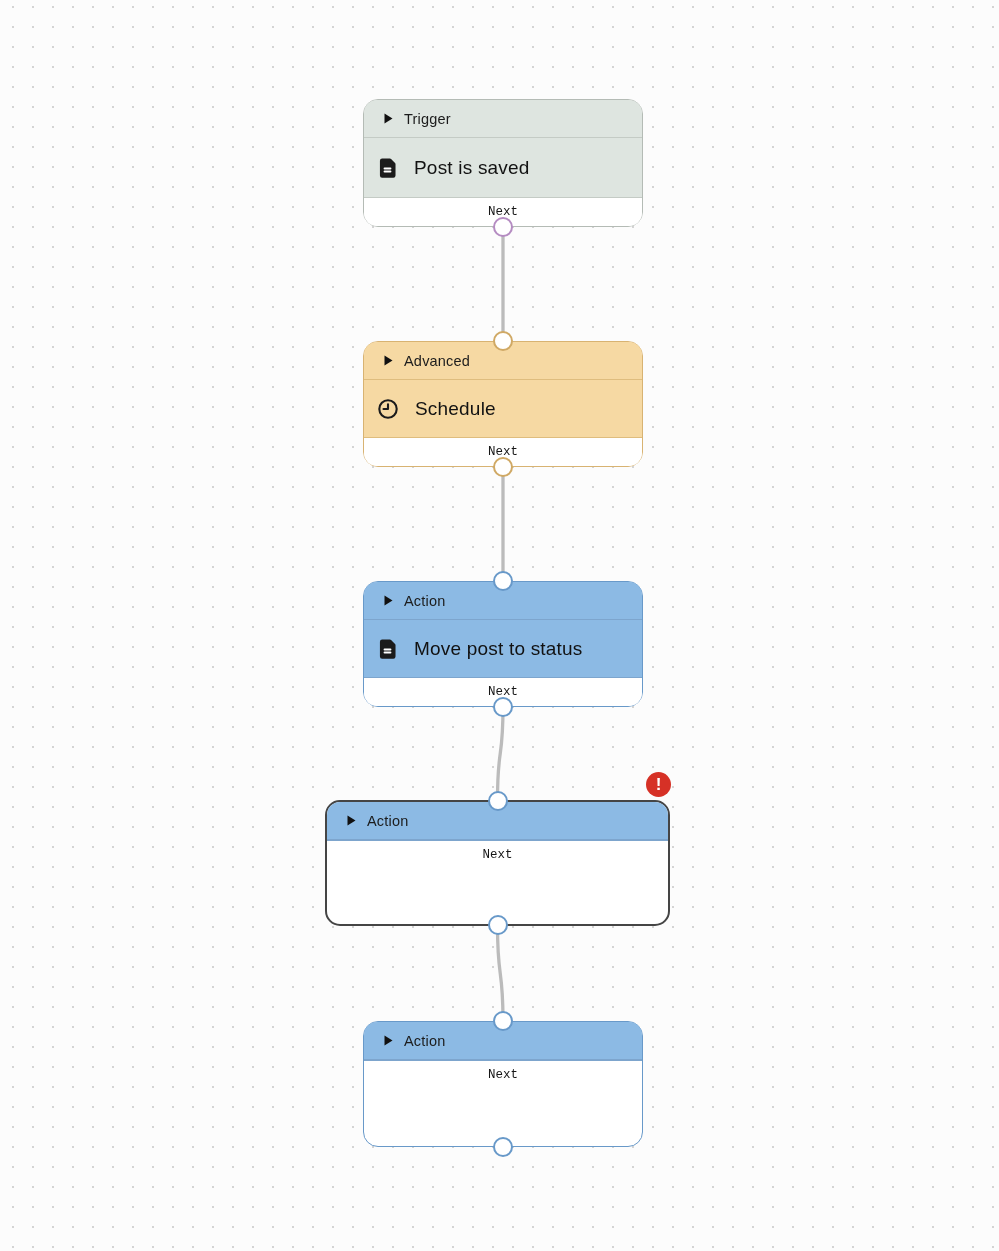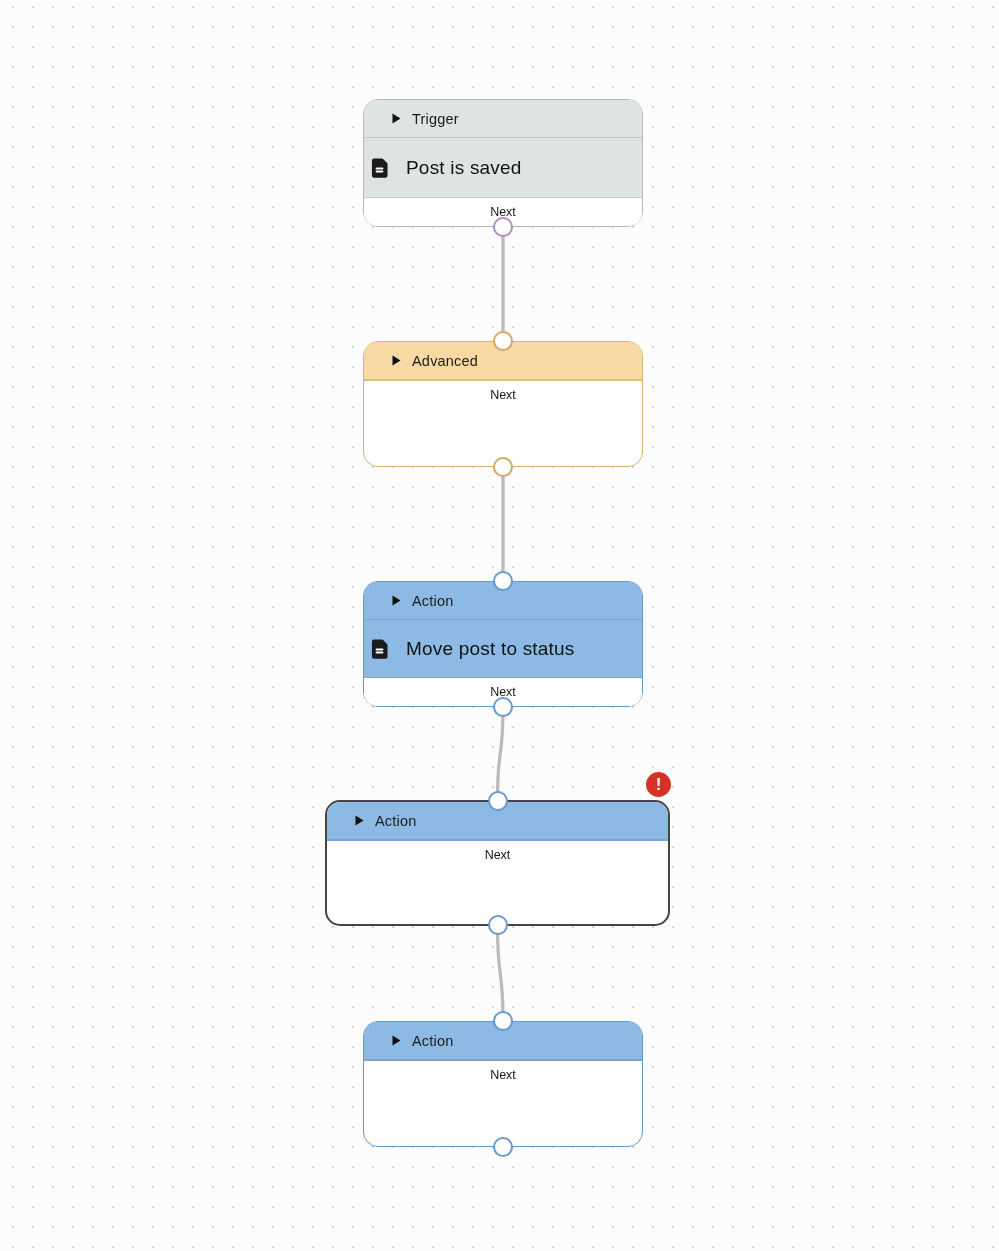--- a/index.html
+++ b/index.html
@@ -26,48 +26,49 @@
     display:flex;flex-direction:column;
     background:#ffffff;
     border:1.5px solid var(--border,#999);
     border-radius:15px;
   }
   .node.selected{border-width:2px;}
   .node-header{
     height:37px;flex:0 0 37px;
     display:flex;align-items:center;
     gap:11px;
-    padding:0 28px;
+    padding:0 20px;
     background:var(--fill,#eee);
     border-bottom:1px solid var(--divider,#ccc);
     border-radius:13px 13px 0 0;
     cursor:pointer;
   }
   .node-header span{
     font-size:14.5px;color:#1c1c1c;letter-spacing:.2px;
   }
   .tri{flex:0 0 auto;display:block;}
   .node-body{
     flex:1 1 auto;
     display:flex;align-items:center;
     gap:15px;
-    padding:0 4px;
+    padding:0 12px;
     background:var(--fill,#eee);
   }
   .node-body .icon{display:flex;align-items:center;}
   .node-title{
     font-size:19px;color:#121212;letter-spacing:.2px;
     white-space:nowrap;
   }
   .node-footer{
     height:28px;flex:0 0 28px;
     display:flex;align-items:center;justify-content:center;
     background:#ffffff;
     border-top:1px solid var(--divider,#ccc);
     border-radius:0 0 13px 13px;
+    font-family:Liberation Mono, monospace;
   }
   .node-footer span{font-size:12.5px;color:#161616;}
   .port{
     position:absolute;
     left:50%;
     width:16px;height:16px;
     margin-left:-10px;
     background:#ffffff;
     border:2.5px solid var(--port,#888);
     border-radius:50%;
@@ -126,20 +127,29 @@
   </article>
 
   <article class="node" style="left: 363px; top: 341px; width: 280px; height: 126px; --fill: #f6d9a3; --divider: #dfbd7e; --port: #d0a965; --border: #d8b372;">
     <div class="port port-in"></div>
     <header class="node-header">
       <svg class="tri" width="9" height="11" viewBox="0 0 9 11">
           <path d="M0.5 0.5 L8.5 5.5 L0.5 10.5 Z" fill="#111"></path>
         </svg>
       <span>Advanced</span>
     </header>
+    <div class="node-body">
+      <span class="icon">
+        <svg width="24" height="24" viewBox="0 0 24 24" fill="none">
+            <circle cx="12" cy="12" r="8.7" stroke="#1b1b1b" stroke-width="2.1"></circle>
+            <path d="M12 7.2 V12 H7.5" stroke="#1b1b1b" stroke-width="2.1" stroke-linecap="round" stroke-linejoin="round"></path>
+          </svg>
+      </span>
+      <span class="node-title">Schedule</span>
+    </div>
     <footer class="node-footer">
       <span>Next</span>
     </footer>
     <div class="port port-out"></div>
 
   </article>
 
   <article class="node" style="left: 363px; top: 581px; width: 280px; height: 126px; --fill: #8cbae4; --divider: #7da5cd; --port: #6899c9; --border: #6899c9;">
     <div class="port port-in"></div>
     <header class="node-header">

